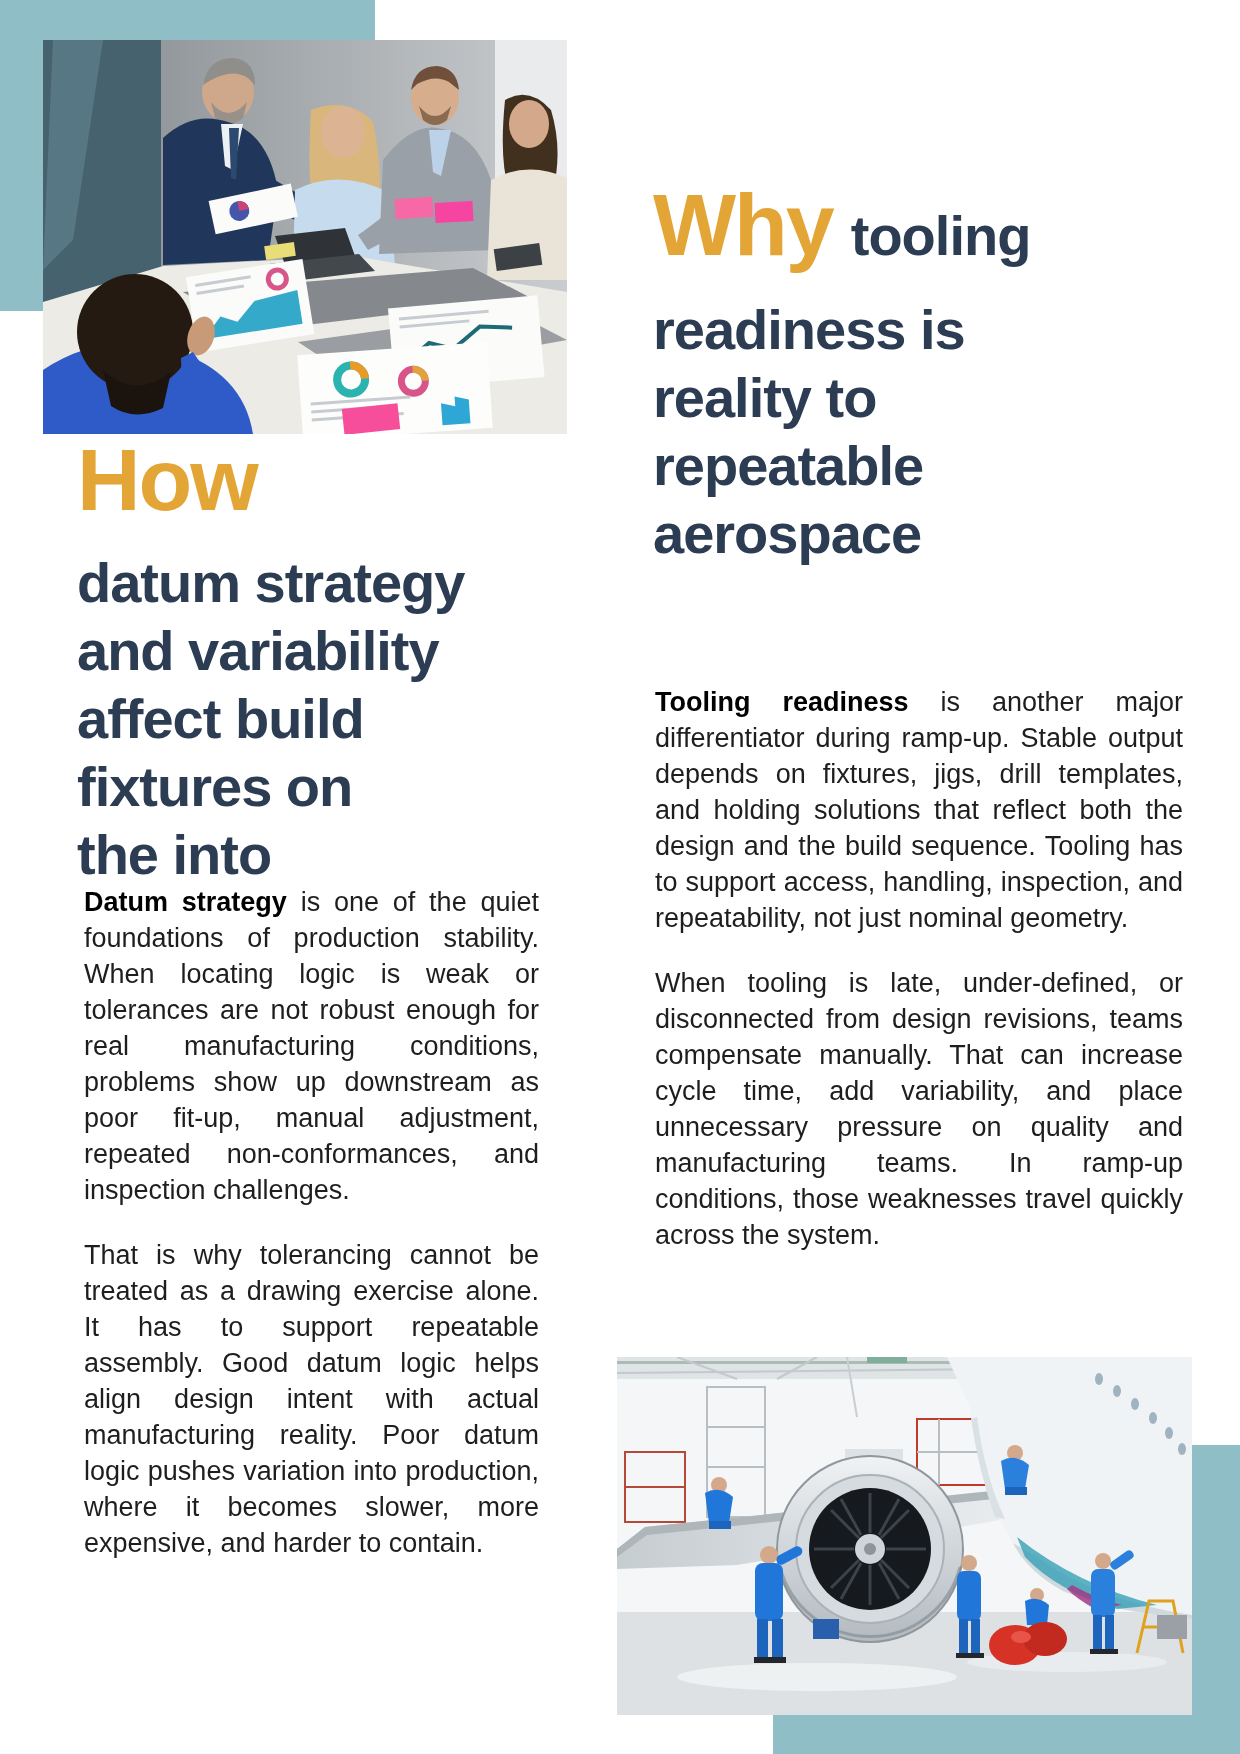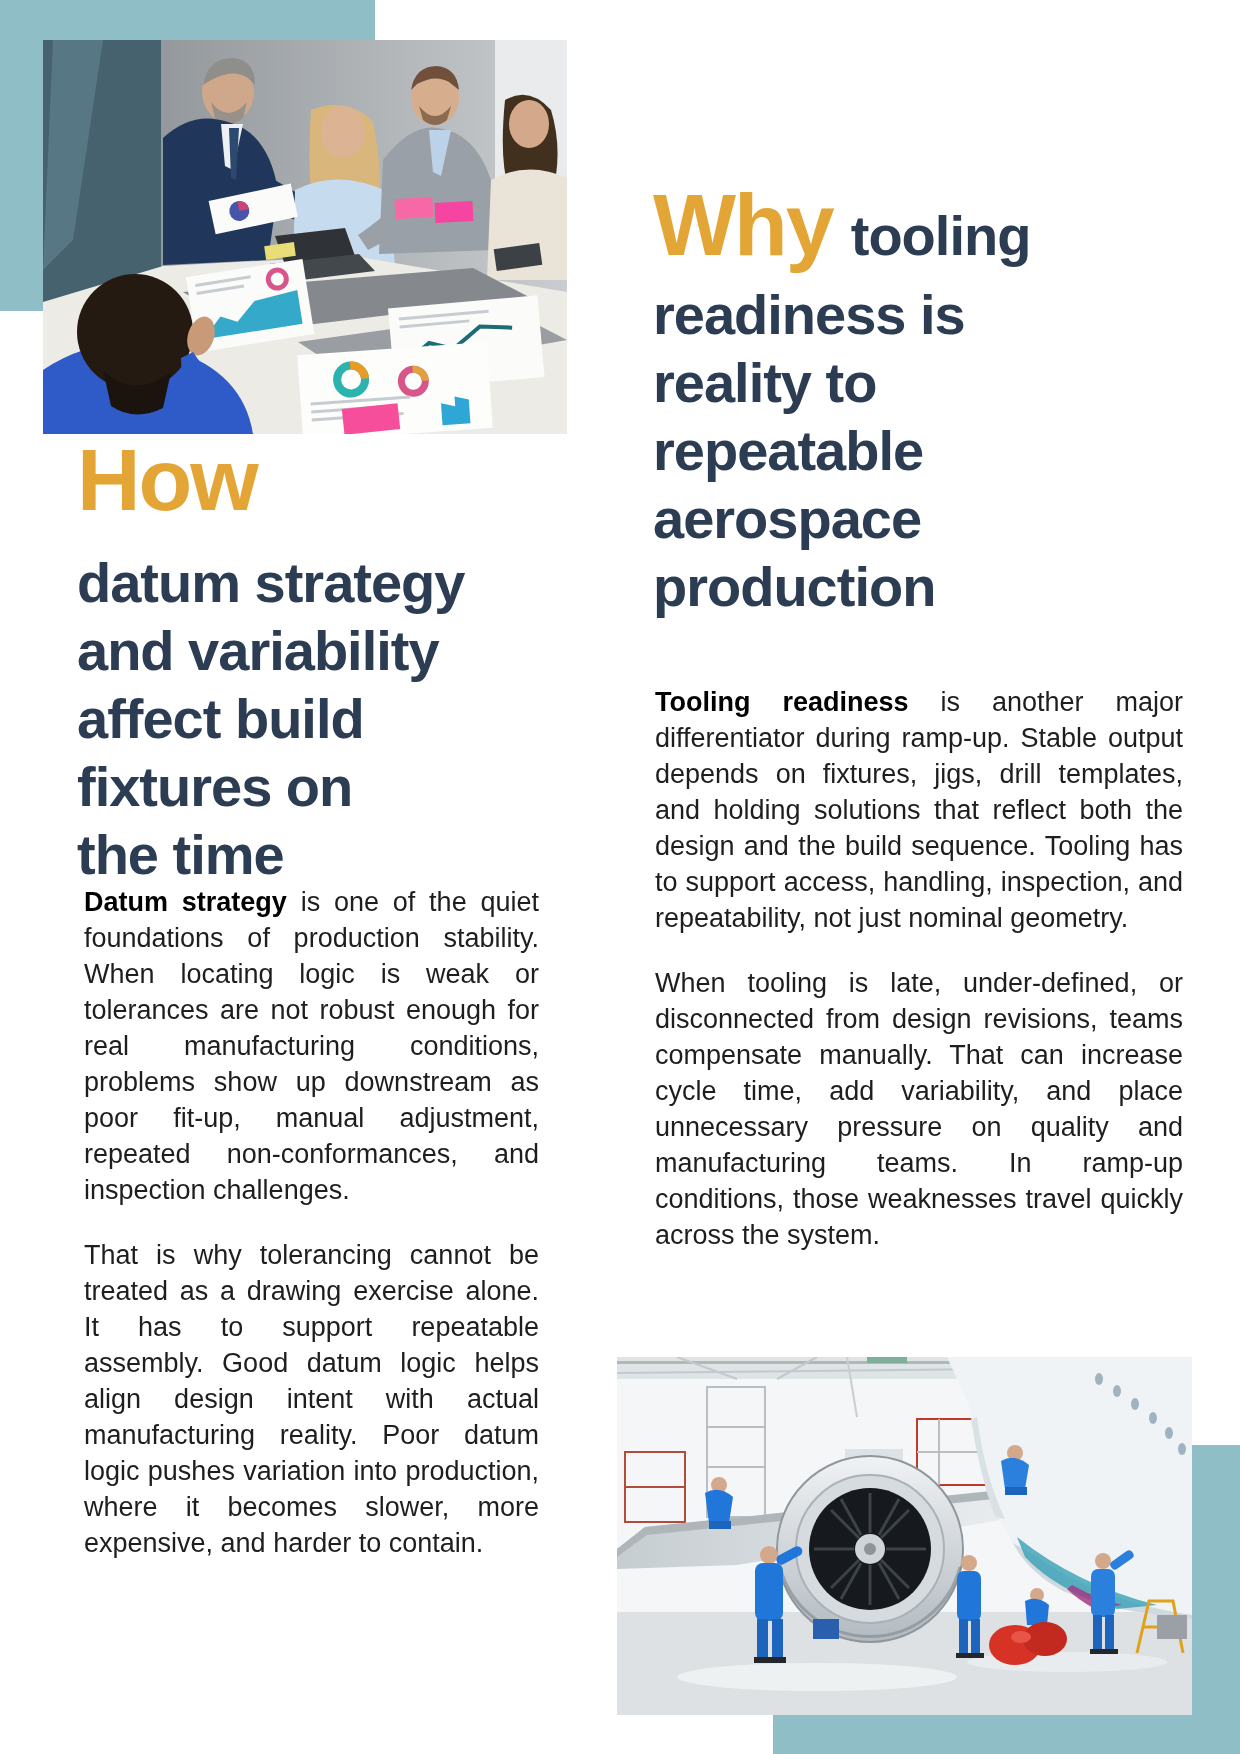--- a/index.html
+++ b/index.html
@@ -34,21 +34,21 @@
     color:var(--accent-gold);
   }
   .heading .line{
     display:block;
     font-size:56px;line-height:68px;
     letter-spacing:-1px;
   }
   .heading-left{left:77px;top:437px;width:540px;}
   .heading-left .lead{margin-bottom:26px;}
   .heading-right{left:653px;top:182px;width:560px;}
-  .heading-right .first-line{display:block;margin-bottom:13px;}
+  .heading-right .first-line{display:block;margin-bottom:28px;}
   .heading-right .lead{display:inline;}
   .heading-right .lead-suffix{
     display:inline;
     font-size:56px;letter-spacing:-1px;
     color:var(--heading-navy);
     margin-left:18px;
   }
 
   .body-col{
     position:absolute;z-index:3;
@@ -165,35 +165,34 @@
       </g>
     </svg>
   </div>
 
   <h1 class="heading heading-left">
     <span class="lead">How</span>
     <span class="line">datum strategy</span>
     <span class="line">and variability</span>
     <span class="line">affect build</span>
     <span class="line">fixtures on</span>
-    <span class="line">the time</span>
+    <span class="line">the into</span>
   </h1>
 
   <div class="body-col body-left">
     <p><span class="para-lead">Datum strategy</span><span> is one of the quiet foundations of production stability. When locating logic is weak or tolerances are not robust enough for real manufacturing conditions, problems show up downstream as poor fit-up, manual adjustment, repeated non-conformances, and inspection challenges.</span></p>
     <p><span>That is why tolerancing cannot be treated as a drawing exercise alone. It has to support repeatable assembly. Good datum logic helps align design intent with actual manufacturing reality. Poor datum logic pushes variation into production, where it becomes slower, more expensive, and harder to contain.</span></p>
   </div>
 
   <h1 class="heading heading-right">
     <span class="first-line"><span class="lead">Why</span><span class="lead-suffix">tooling</span></span>
     <span class="line">readiness is</span>
     <span class="line">reality to</span>
     <span class="line">repeatable</span>
     <span class="line">aerospace</span>
-    <span class="line">production</span>
   </h1>
 
   <div class="body-col body-right">
     <p><span class="para-lead">Tooling readiness</span><span> is another major differentiator during ramp-up. Stable output depends on fixtures, jigs, drill templates, and holding solutions that reflect both the design and the build sequence. Tooling has to support access, handling, inspection, and repeatability, not just nominal geometry.</span></p>
     <p><span>When tooling is late, under-defined, or disconnected from design revisions, teams compensate manually. That can increase cycle time, add variability, and place unnecessary pressure on quality and manufacturing teams. In ramp-up conditions, those weaknesses travel quickly across the system.</span></p>
   </div>
 
   <div class="photo photo-hangar" role="img" aria-label="Technicians in blue coveralls working on an aircraft jet engine in a hangar">
     <svg viewBox="0 0 575 358" preserveAspectRatio="none">
       <defs>

